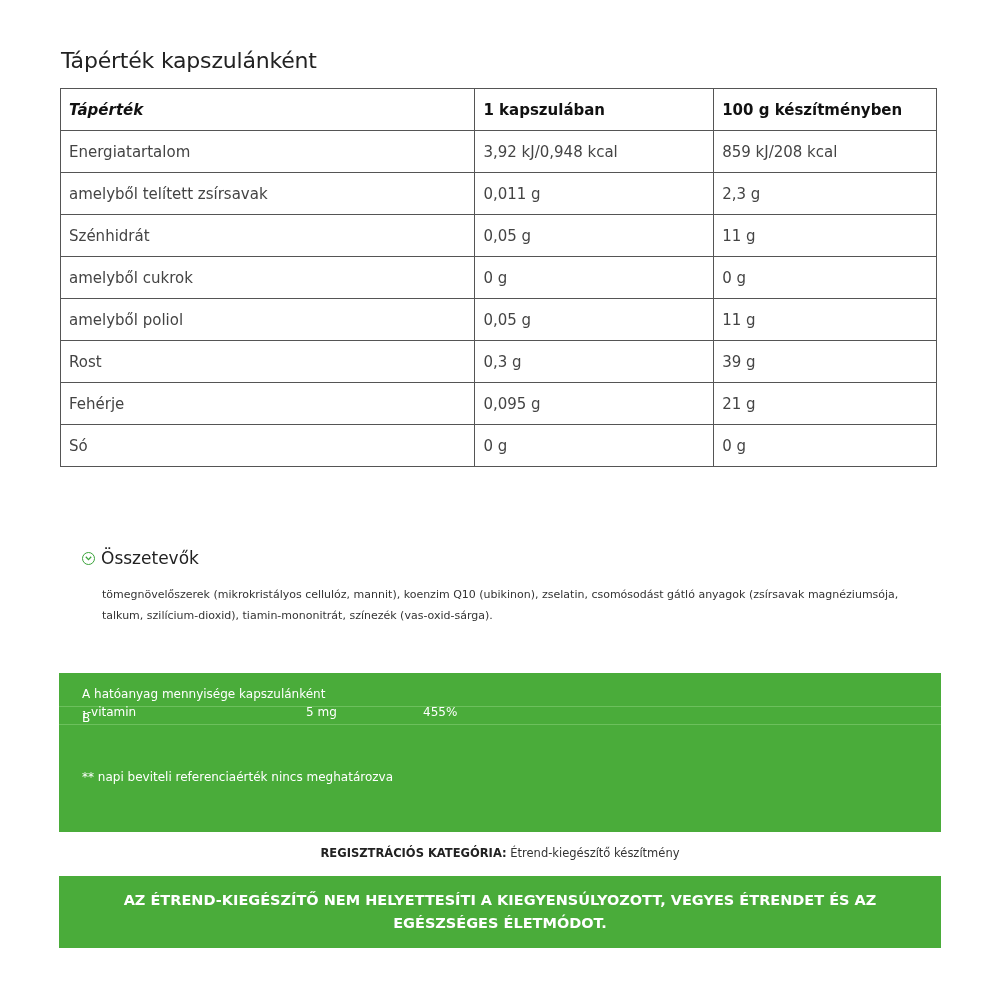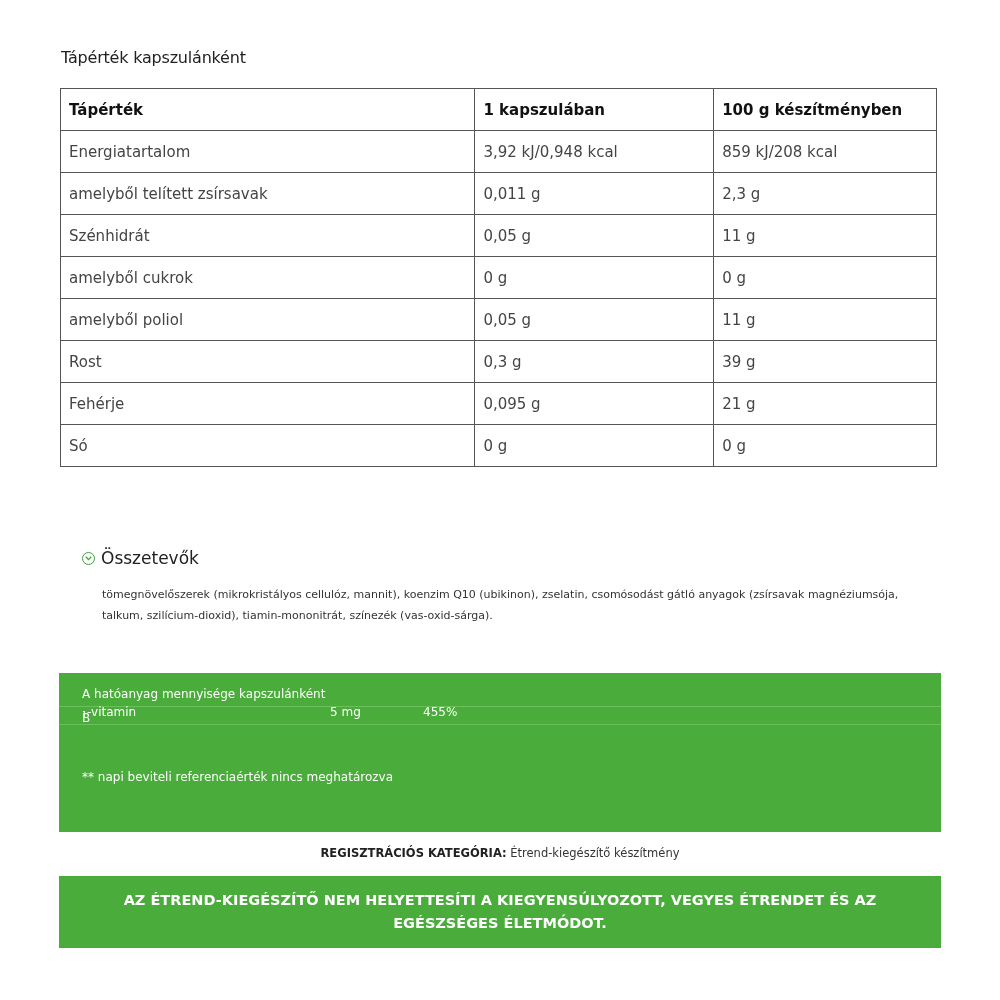--- a/index.html
+++ b/index.html
@@ -7,21 +7,21 @@
     body {
       font-family: "DejaVu Sans", sans-serif;
       color: #333333;
       position: relative;
       overflow: hidden;
     }
     .page-title {
       position: absolute;
       left: 61px;
       top: 48px;
-      font-size: 16px;
+      font-size: 22px;
       color: #222222;
       letter-spacing: -0.2px;
     }
     table.nutrition {
       position: absolute;
       left: 60px;
       top: 88px;
       width: 877px;
       border-collapse: collapse;
       font-size: 15px;
@@ -32,21 +32,21 @@
       padding: 0 8px;
       text-align: left;
       vertical-align: middle;
       color: #444444;
     }
     table.nutrition th {
       font-weight: bold;
       color: #111111;
       height: 42px;
     }
-    table.nutrition .c1 { width: 415px; }
+    table.nutrition .c1 { width: 415px; font-style: italic; }
     table.nutrition .c2 { width: 239px; }
     table.nutrition .c3 { width: 223px; }
 
     .ingredients {
       position: absolute;
       left: 82px;
       top: 548px;
       width: 840px;
     }
     .ingredients-header {
@@ -92,21 +92,21 @@
       left: 0;
       width: 100%;
       height: 26px;
       border-bottom: 1px solid #6cc05c;
     }
     .active-row span { position: absolute; top: 6px; }
     .r0 { top: 8px; }
     .r1 { top: 26px; }
     .r2 { top: 52px; }
     .col-a { left: 23px; }
-    .col-b { left: 247px; margin-left: 24px; }
+    .col-b { left: 247px; }
     .col-c { left: 364px; }
     .footnote {
       position: absolute;
       left: 23px;
       top: 97px;
       font-size: 12px;
     }
     .sub { font-size: 8px; vertical-align: -2px; }
 
     .reg {

